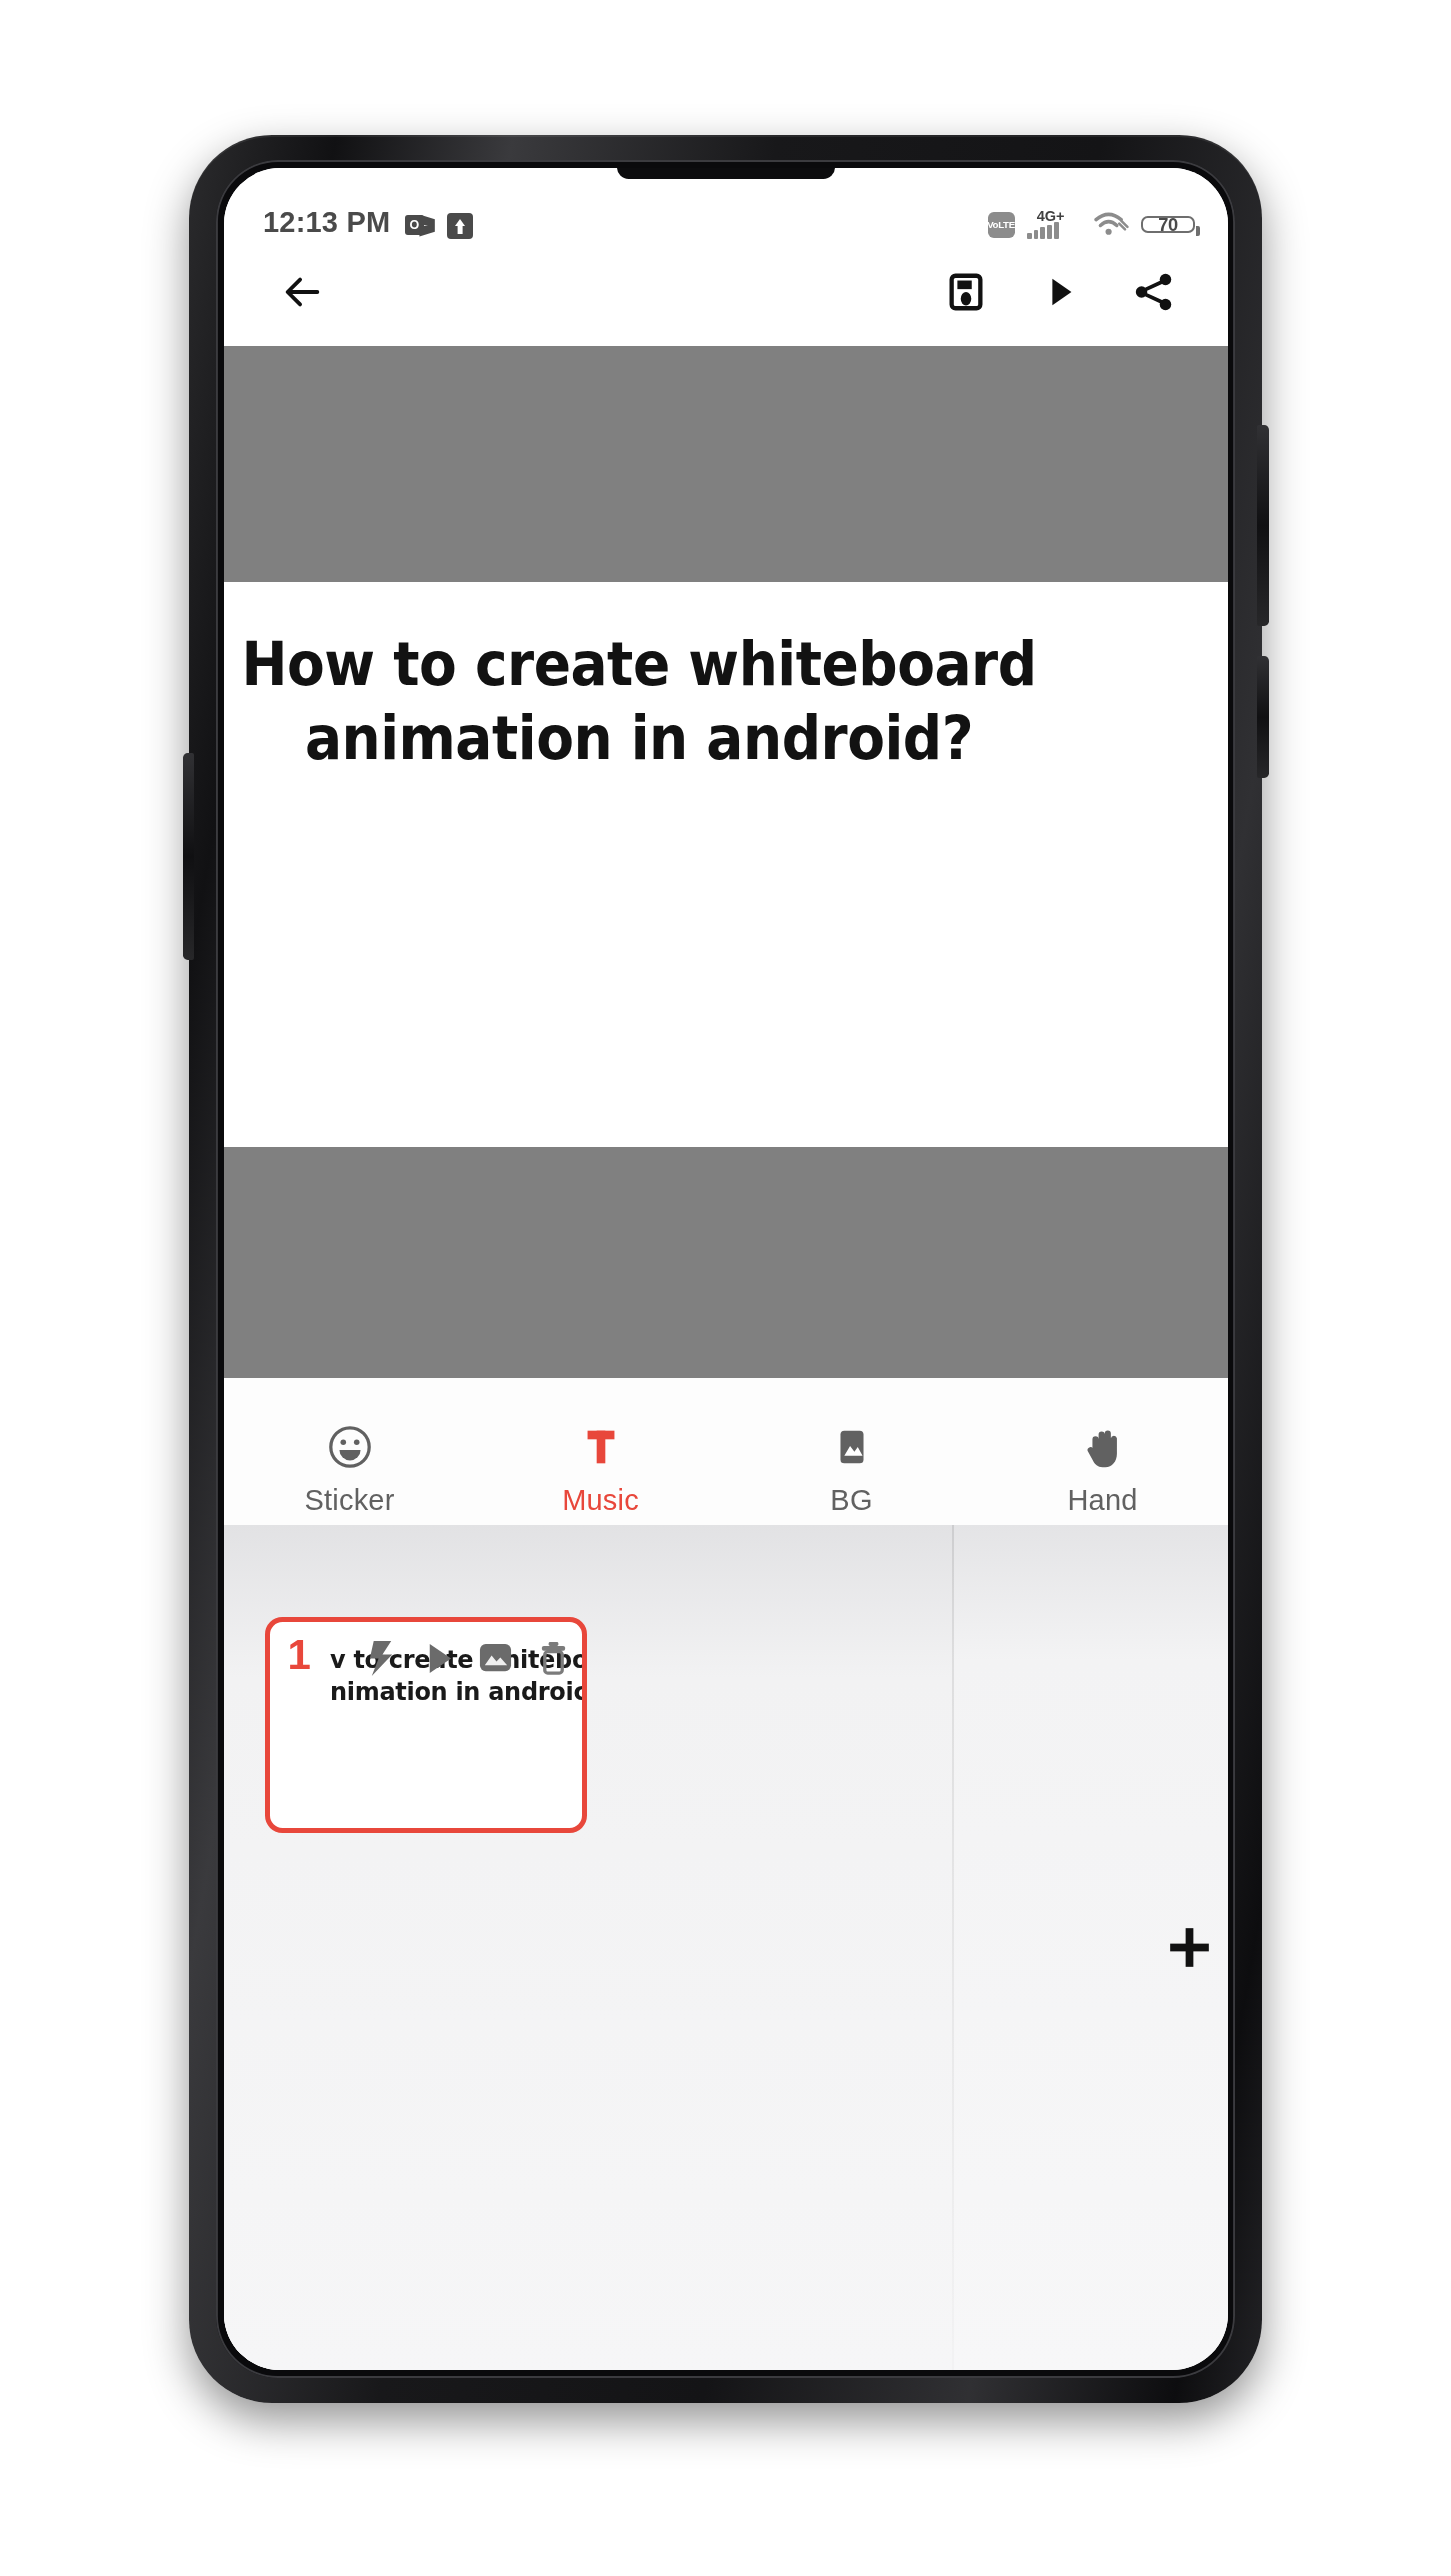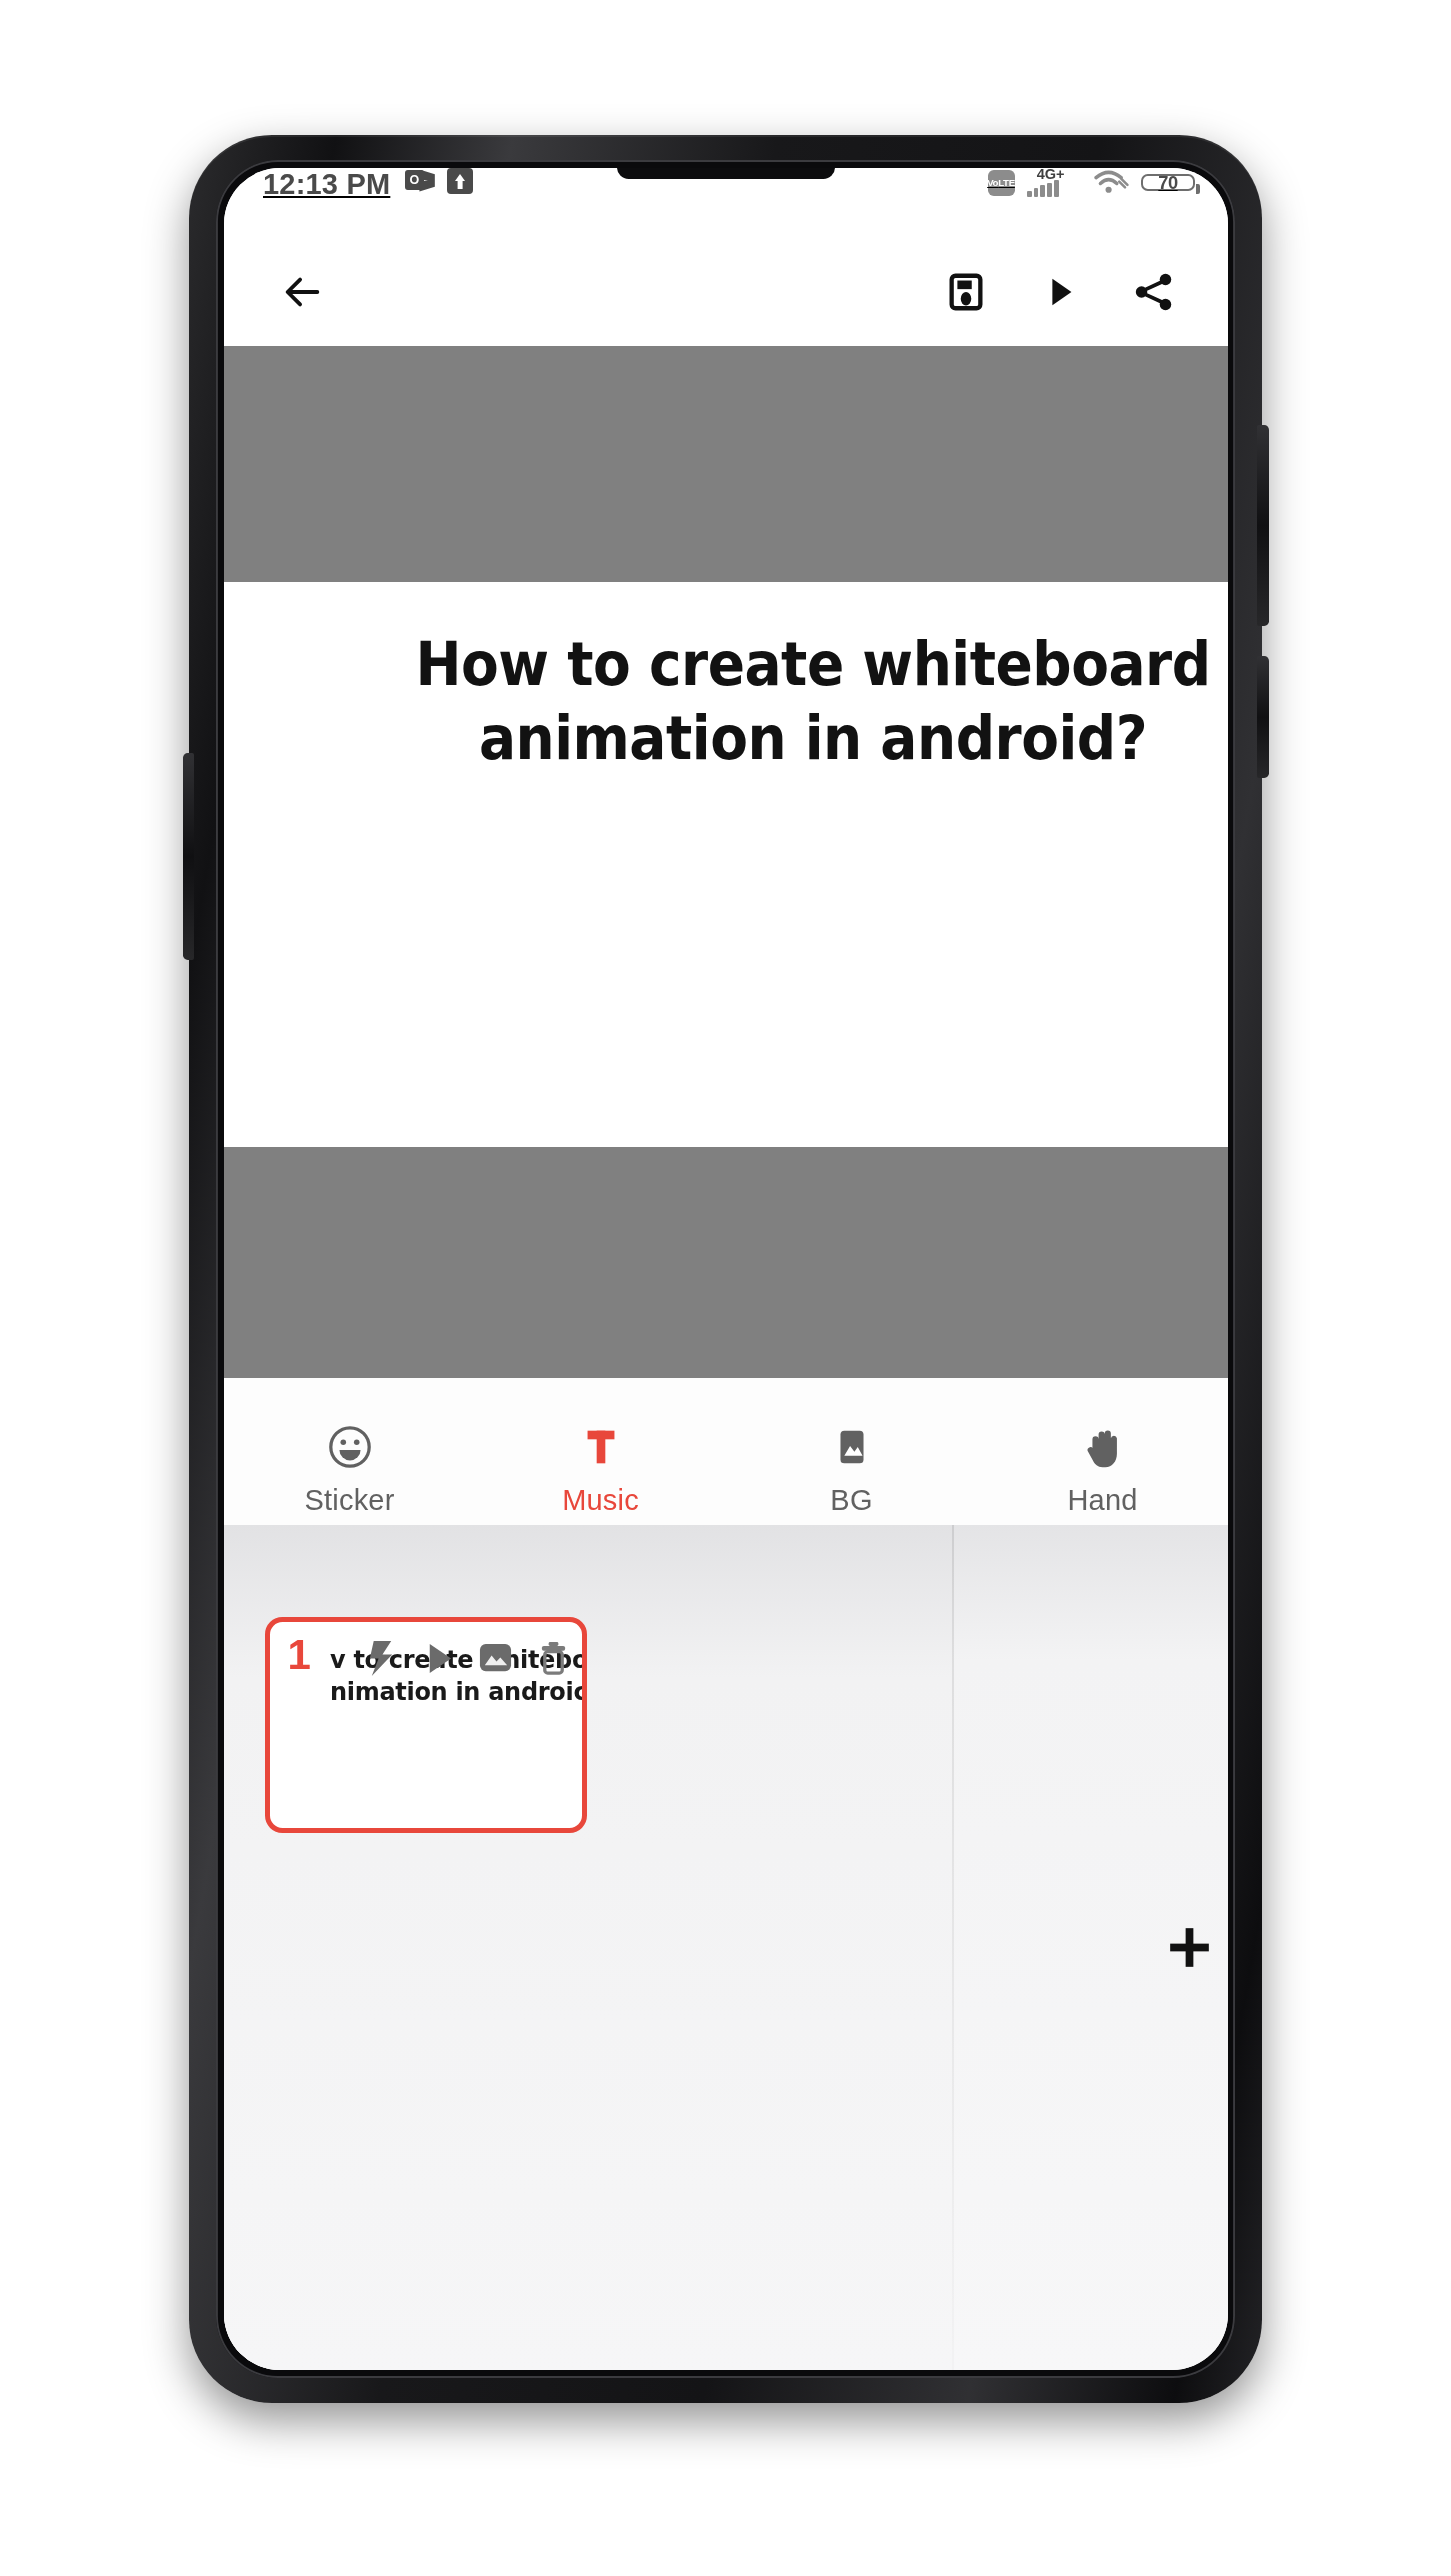--- a/index.html
+++ b/index.html
@@ -47,25 +47,24 @@
   
   .side-key{ position:absolute; background:linear-gradient(180deg,#313134,#101012,#272729); border-radius:4.8px; }
   #key-left-tray{ left:-5.8px; top:618px; width:10.6px; height:207px; border-radius:4.8px 1.9px 1.9px 4.8px; }
   #key-right-volume{ right:-6.8px; top:290px; width:11.6px; height:201px; border-radius:1.9px 4.8px 4.8px 1.9px; }
   #key-right-power{ right:-6.8px; top:521px; width:11.6px; height:122px; border-radius:1.9px 4.8px 4.8px 1.9px; }
 
   
   #status-bar{
     position:absolute; left:0; top:0;
     width:100%; height:71px;
-    display:flex; align-items:flex-start;
+    display:flex; align-items:flex-end;
     padding:0 33px 0 39px;
     background:#fff;
     z-index:20;
-    text-decoration:underline;
   }
   #status-clock{
     font-size:29px; font-weight:700; color:#4a4a4a;
     letter-spacing:0.2px; white-space:nowrap;
   }
   #status-left-icons{ display:flex; align-items:center; gap:12.5px; margin-left:14.5px; }
   #status-right{ margin-left:auto; display:flex; align-items:center; gap:12.5px; }
 
   .ic-outlook{ width:30px; height:25px; position:relative; }
   .ic-outlook .o-box{
@@ -135,21 +134,21 @@
   #preview-area{
     position:absolute; left:0; top:178px;
     width:100%; height:1033px;
     background:#808080;
     z-index:10;
   }
   #canvas-slide{
     position:absolute; left:0; top:236px;
     width:100%; height:565px;
     background:#ffffff;
-    display:flex; align-items:flex-start; justify-content:flex-end;
+    display:flex; align-items:flex-start; justify-content:flex-start;
     padding-top:46px;
   }
   #canvas-text{
     font-family:"DejaVu Sans", sans-serif;
     font-size:55px;
     font-weight:700;
     line-height:1.22;
     color:#121212;
     text-align:center;
     max-width:830px;

